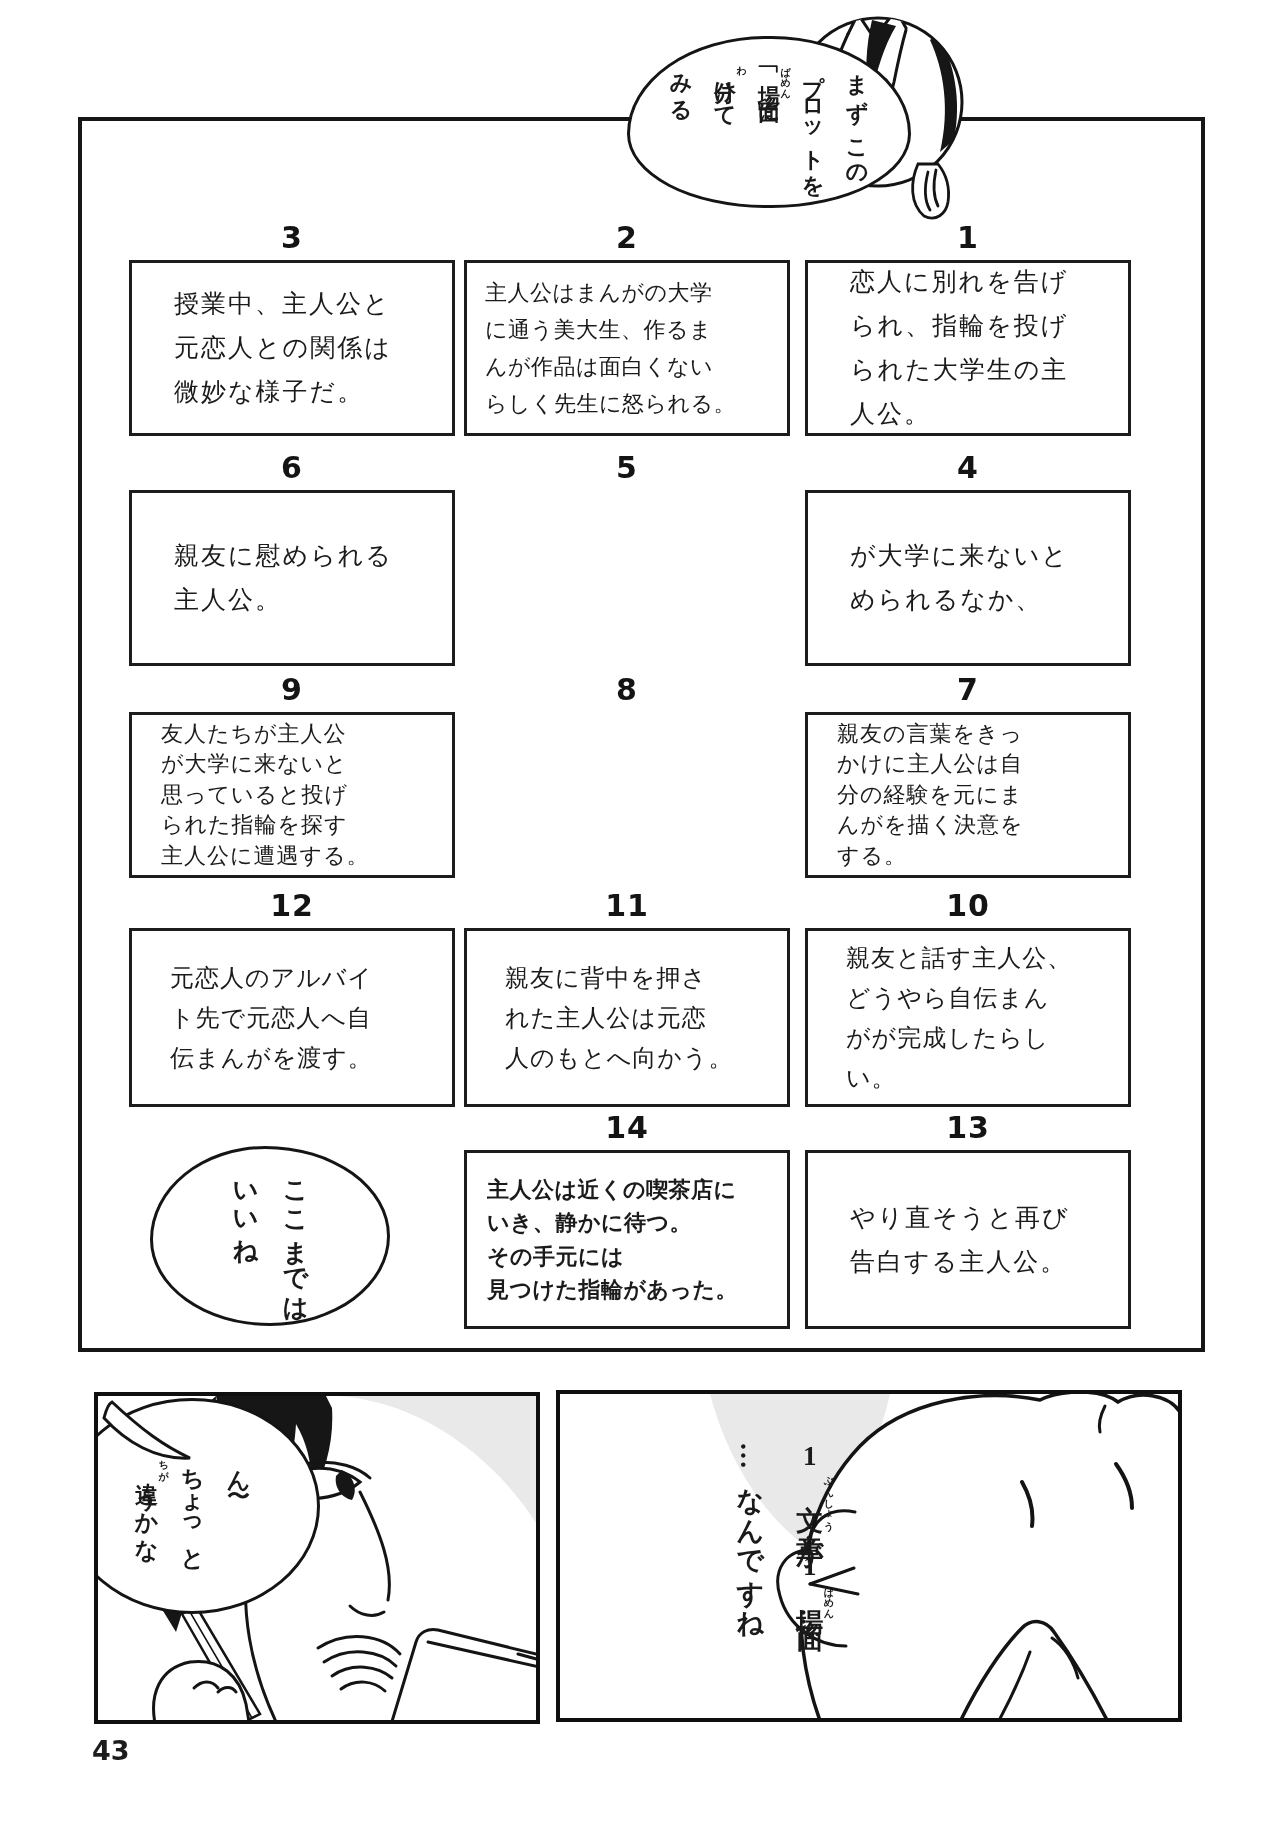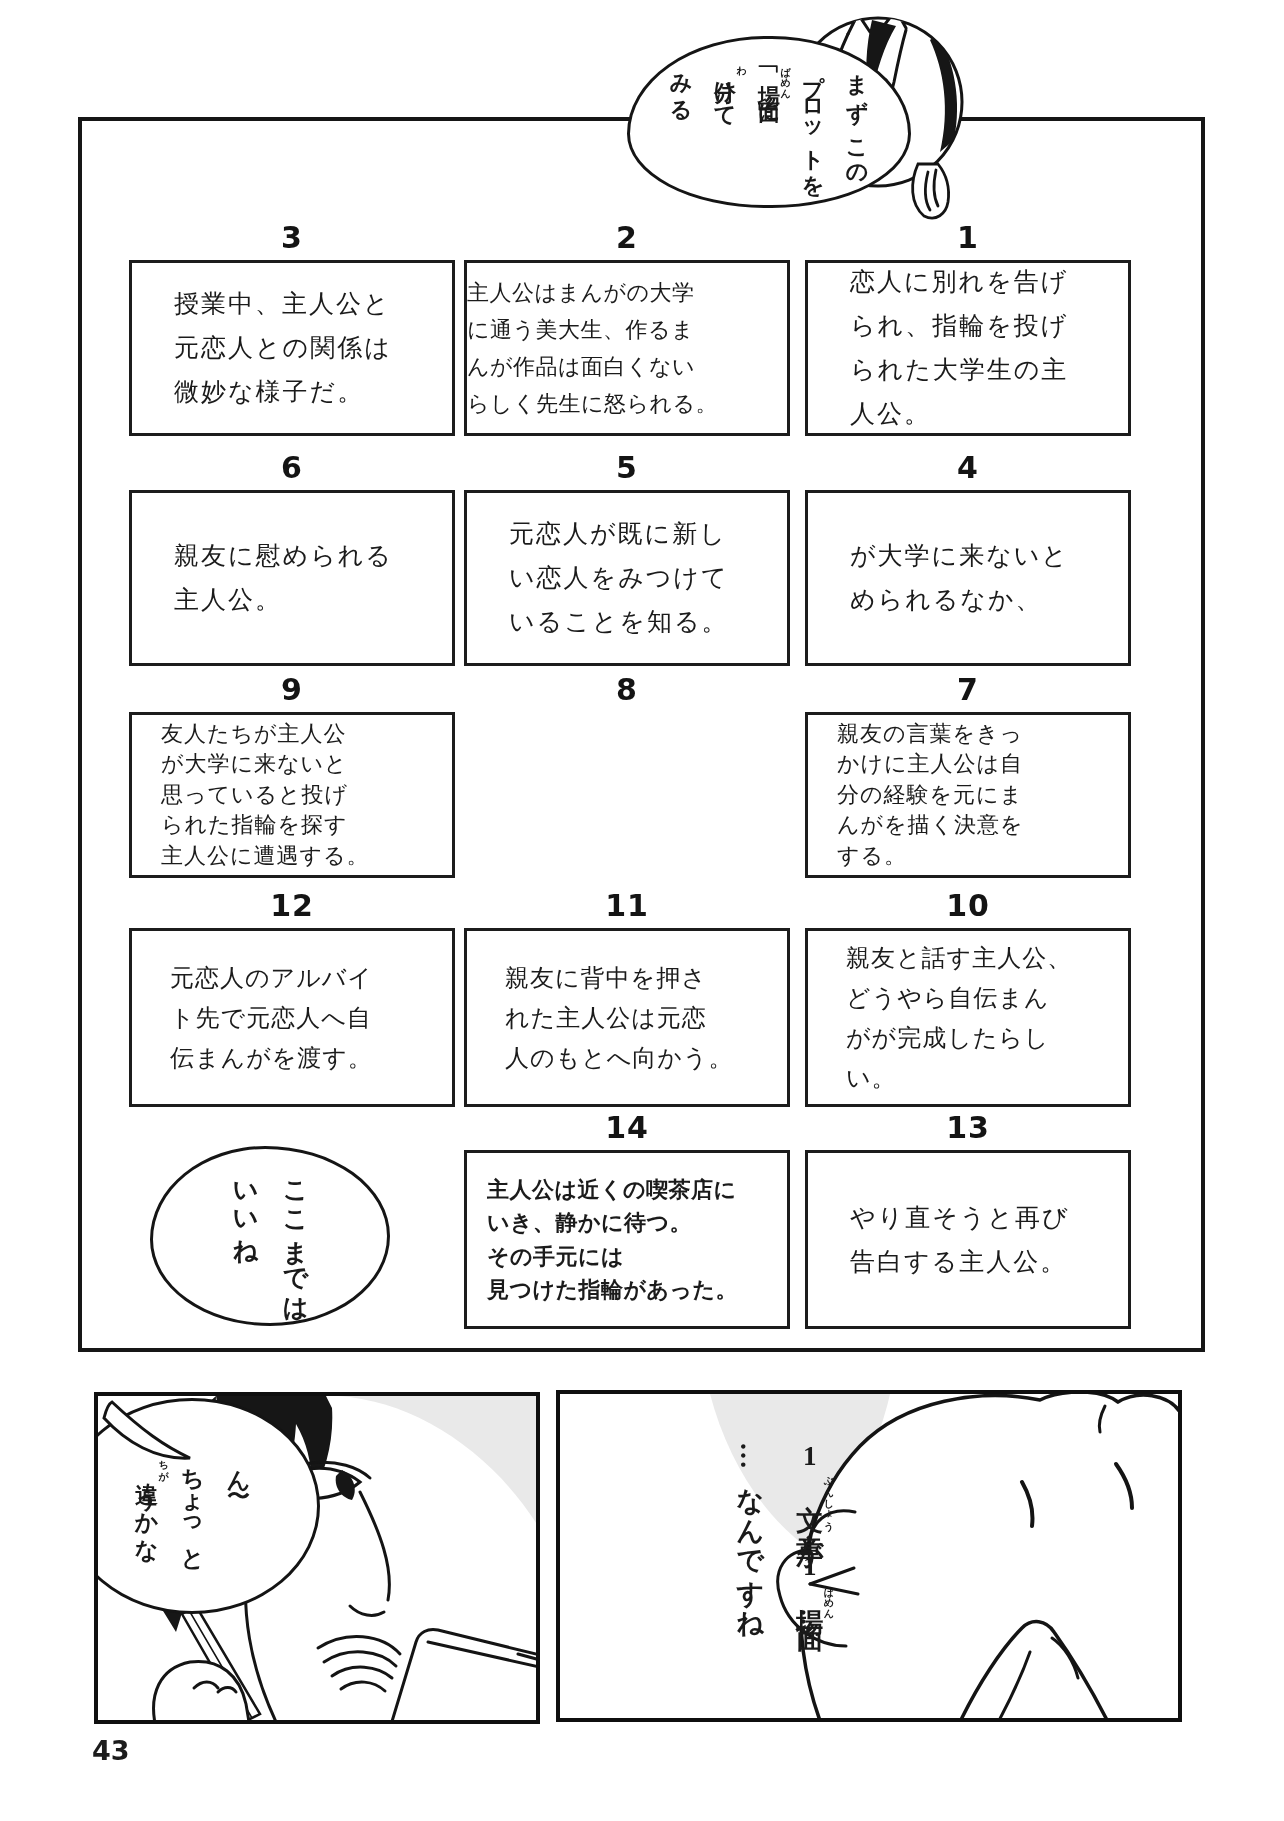--- a/index.html
+++ b/index.html
@@ -11,21 +11,21 @@
   
   .cell{position:absolute;width:326px;z-index:2;}
   .num{height:38px;text-align:center;font-family:"DejaVu Sans",sans-serif;
        font-weight:bold;font-size:30px;color:#141414;letter-spacing:1px;line-height:32px;}
   .sbox{border:3px solid #1c1c1c;background:#fff;box-sizing:border-box;
         display:flex;align-items:center;}
   .bh-a{height:176px;} .bh-b{height:166px;} .bh-c{height:179px;}
   .btext{white-space:pre-line;color:#1b1b1b;}
   .std  {font-size:25px;line-height:44px;padding-left:42px;letter-spacing:2px;}
   .std4 {font-size:24px;line-height:40px;padding-left:38px;letter-spacing:1px;}
-  .dense{font-size:22px;line-height:37px;letter-spacing:0.5px;}
+  .dense{font-size:22px;line-height:37px;padding-left:18px;letter-spacing:0.5px;}
   .dense5{font-size:21px;line-height:30.5px;padding-left:16px;letter-spacing:0.5px;}
   .five {font-size:22px;line-height:30.5px;padding-left:29px;letter-spacing:1px;}
   .cafe {font-size:22px;line-height:33.5px;padding-left:20px;letter-spacing:0.5px;font-weight:bold;}
   
   .vtext{writing-mode:vertical-rl;text-orientation:mixed;}
   .vline{line-height:2.0;}
   ruby rt{font-size:10px;letter-spacing:0;}
   .tcy{text-combine-upright:all;}
   
   .intro-bubble{position:absolute;left:627px;top:36px;width:284px;height:172px;
@@ -136,25 +136,20 @@
 
   <div class="cell" style="left:129px;top:452px">
     <div class="num">6</div>
     <div class="sbox bh-a">
         <div class="btext std">親友に慰められる
 主人公。</div>
       </div>
   </div>
   <div class="cell" style="left:464px;top:452px">
     <div class="num">5</div>
-    <div class="sbox bh-a">
-        <div class="btext std">元恋人が既に新し
-い恋人をみつけて
-いることを知る。</div>
-      </div>
   </div>
   <div class="cell" style="left:805px;top:452px">
     <div class="num">4</div>
     <div class="sbox bh-a">
         <div class="btext std">が大学に来ないと
 められるなか、</div>
       </div>
   </div>
 
   <div class="cell" style="left:129px;top:674px">

